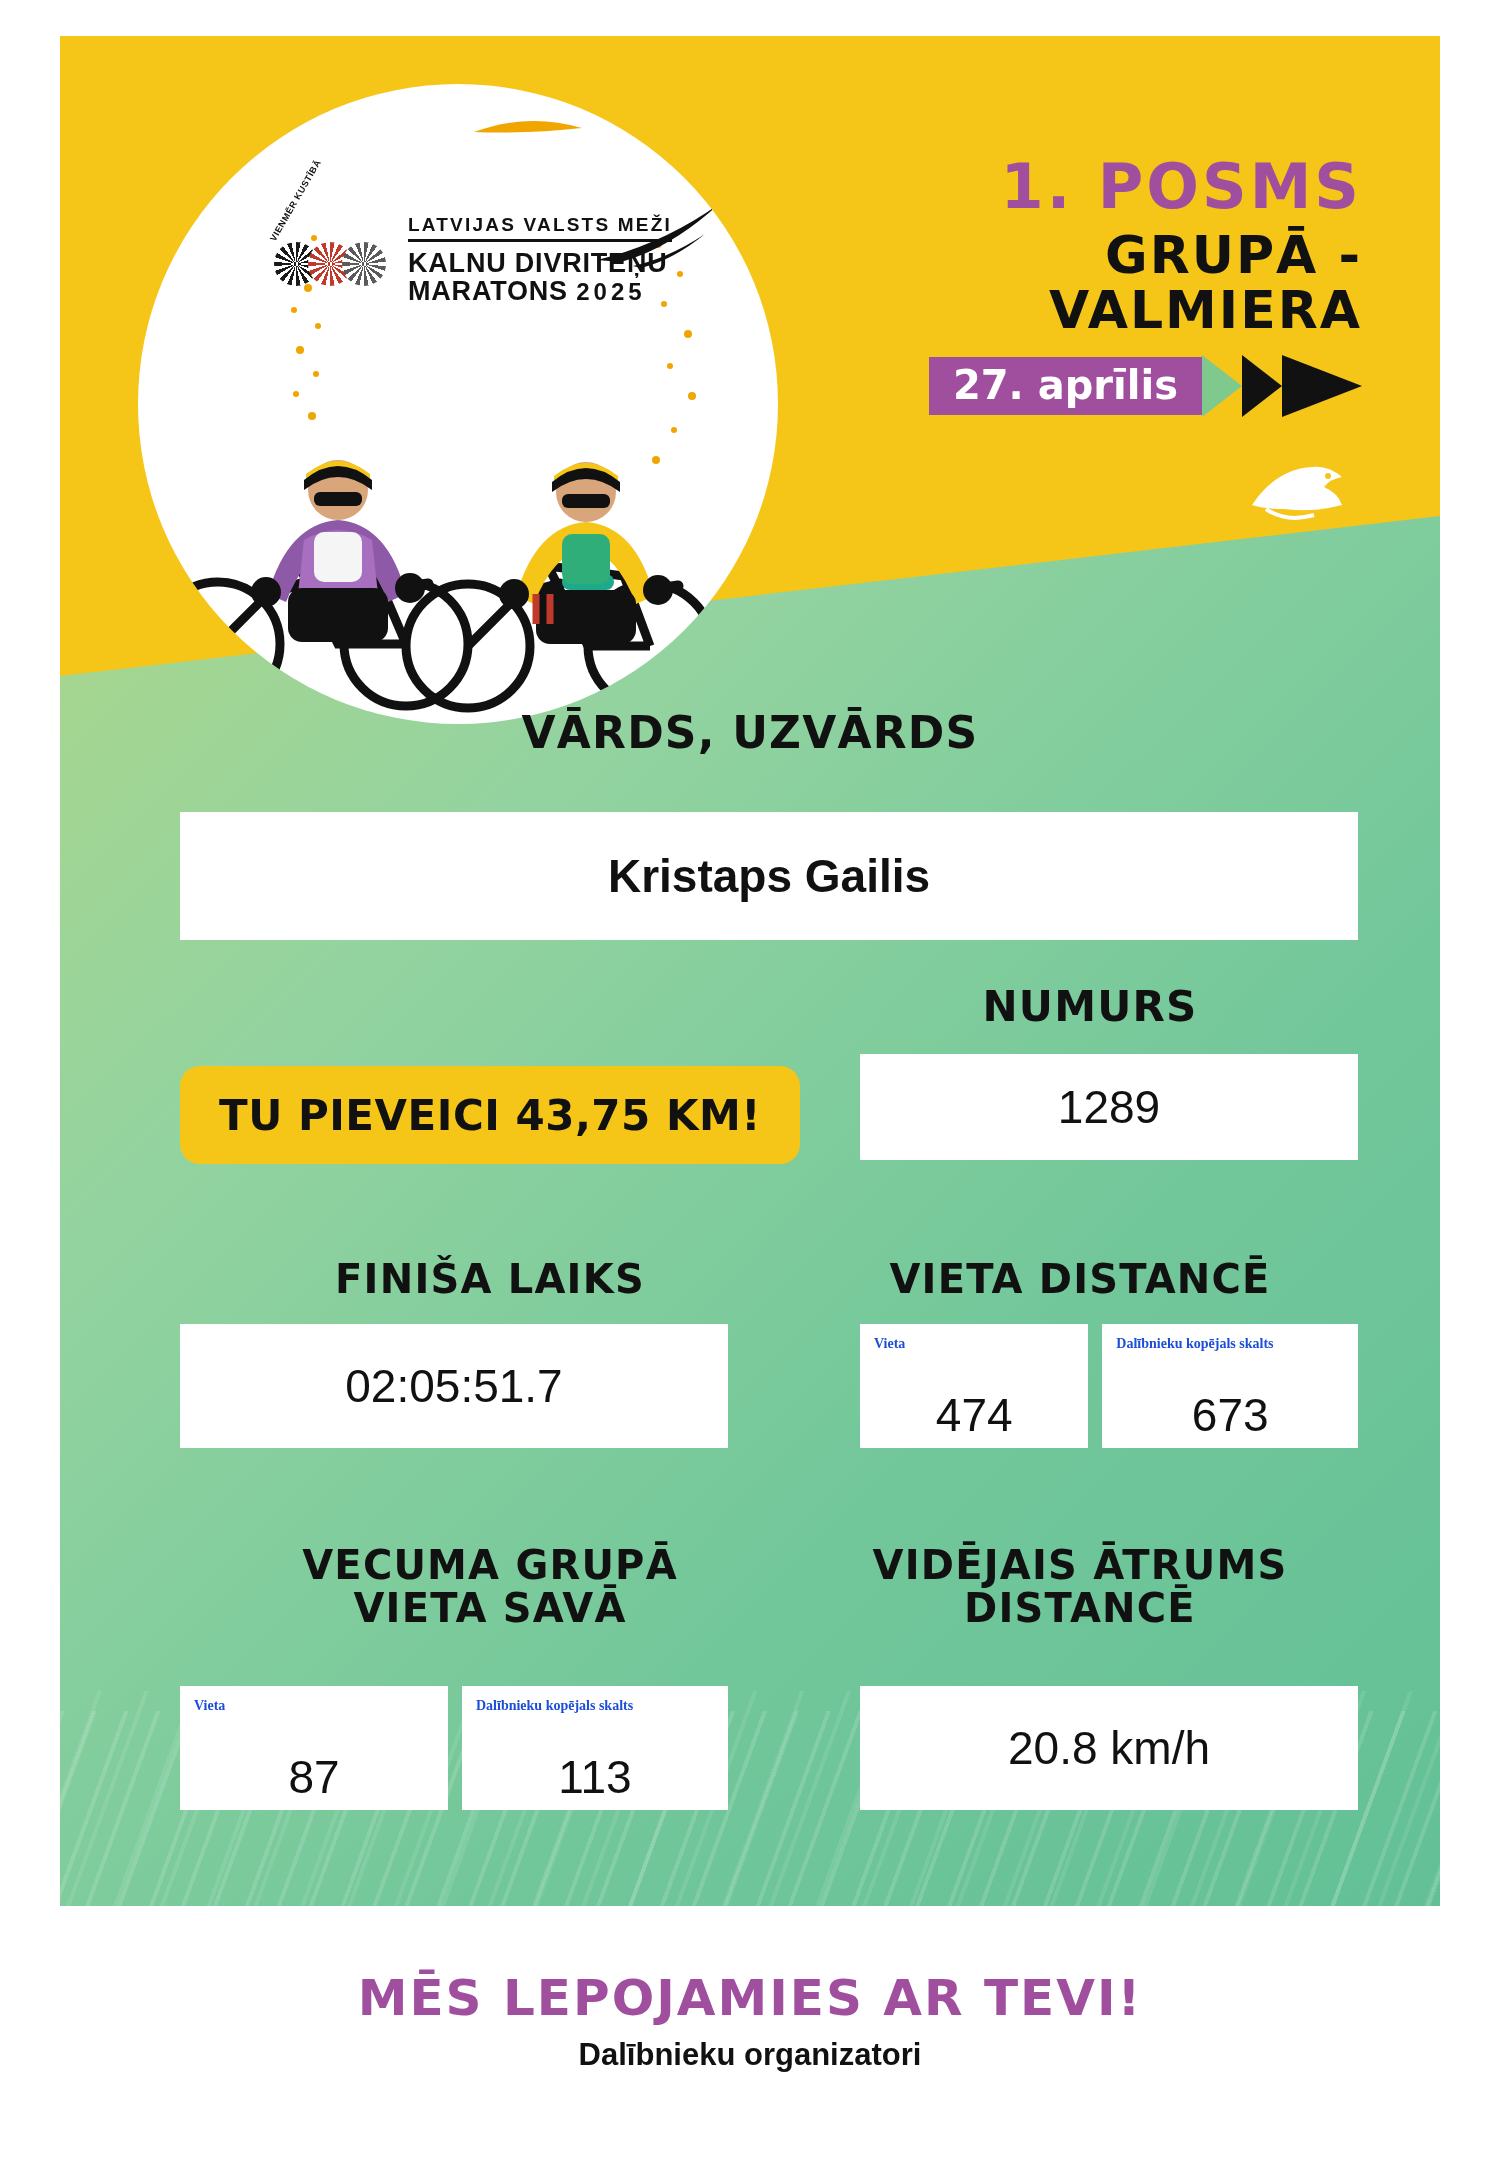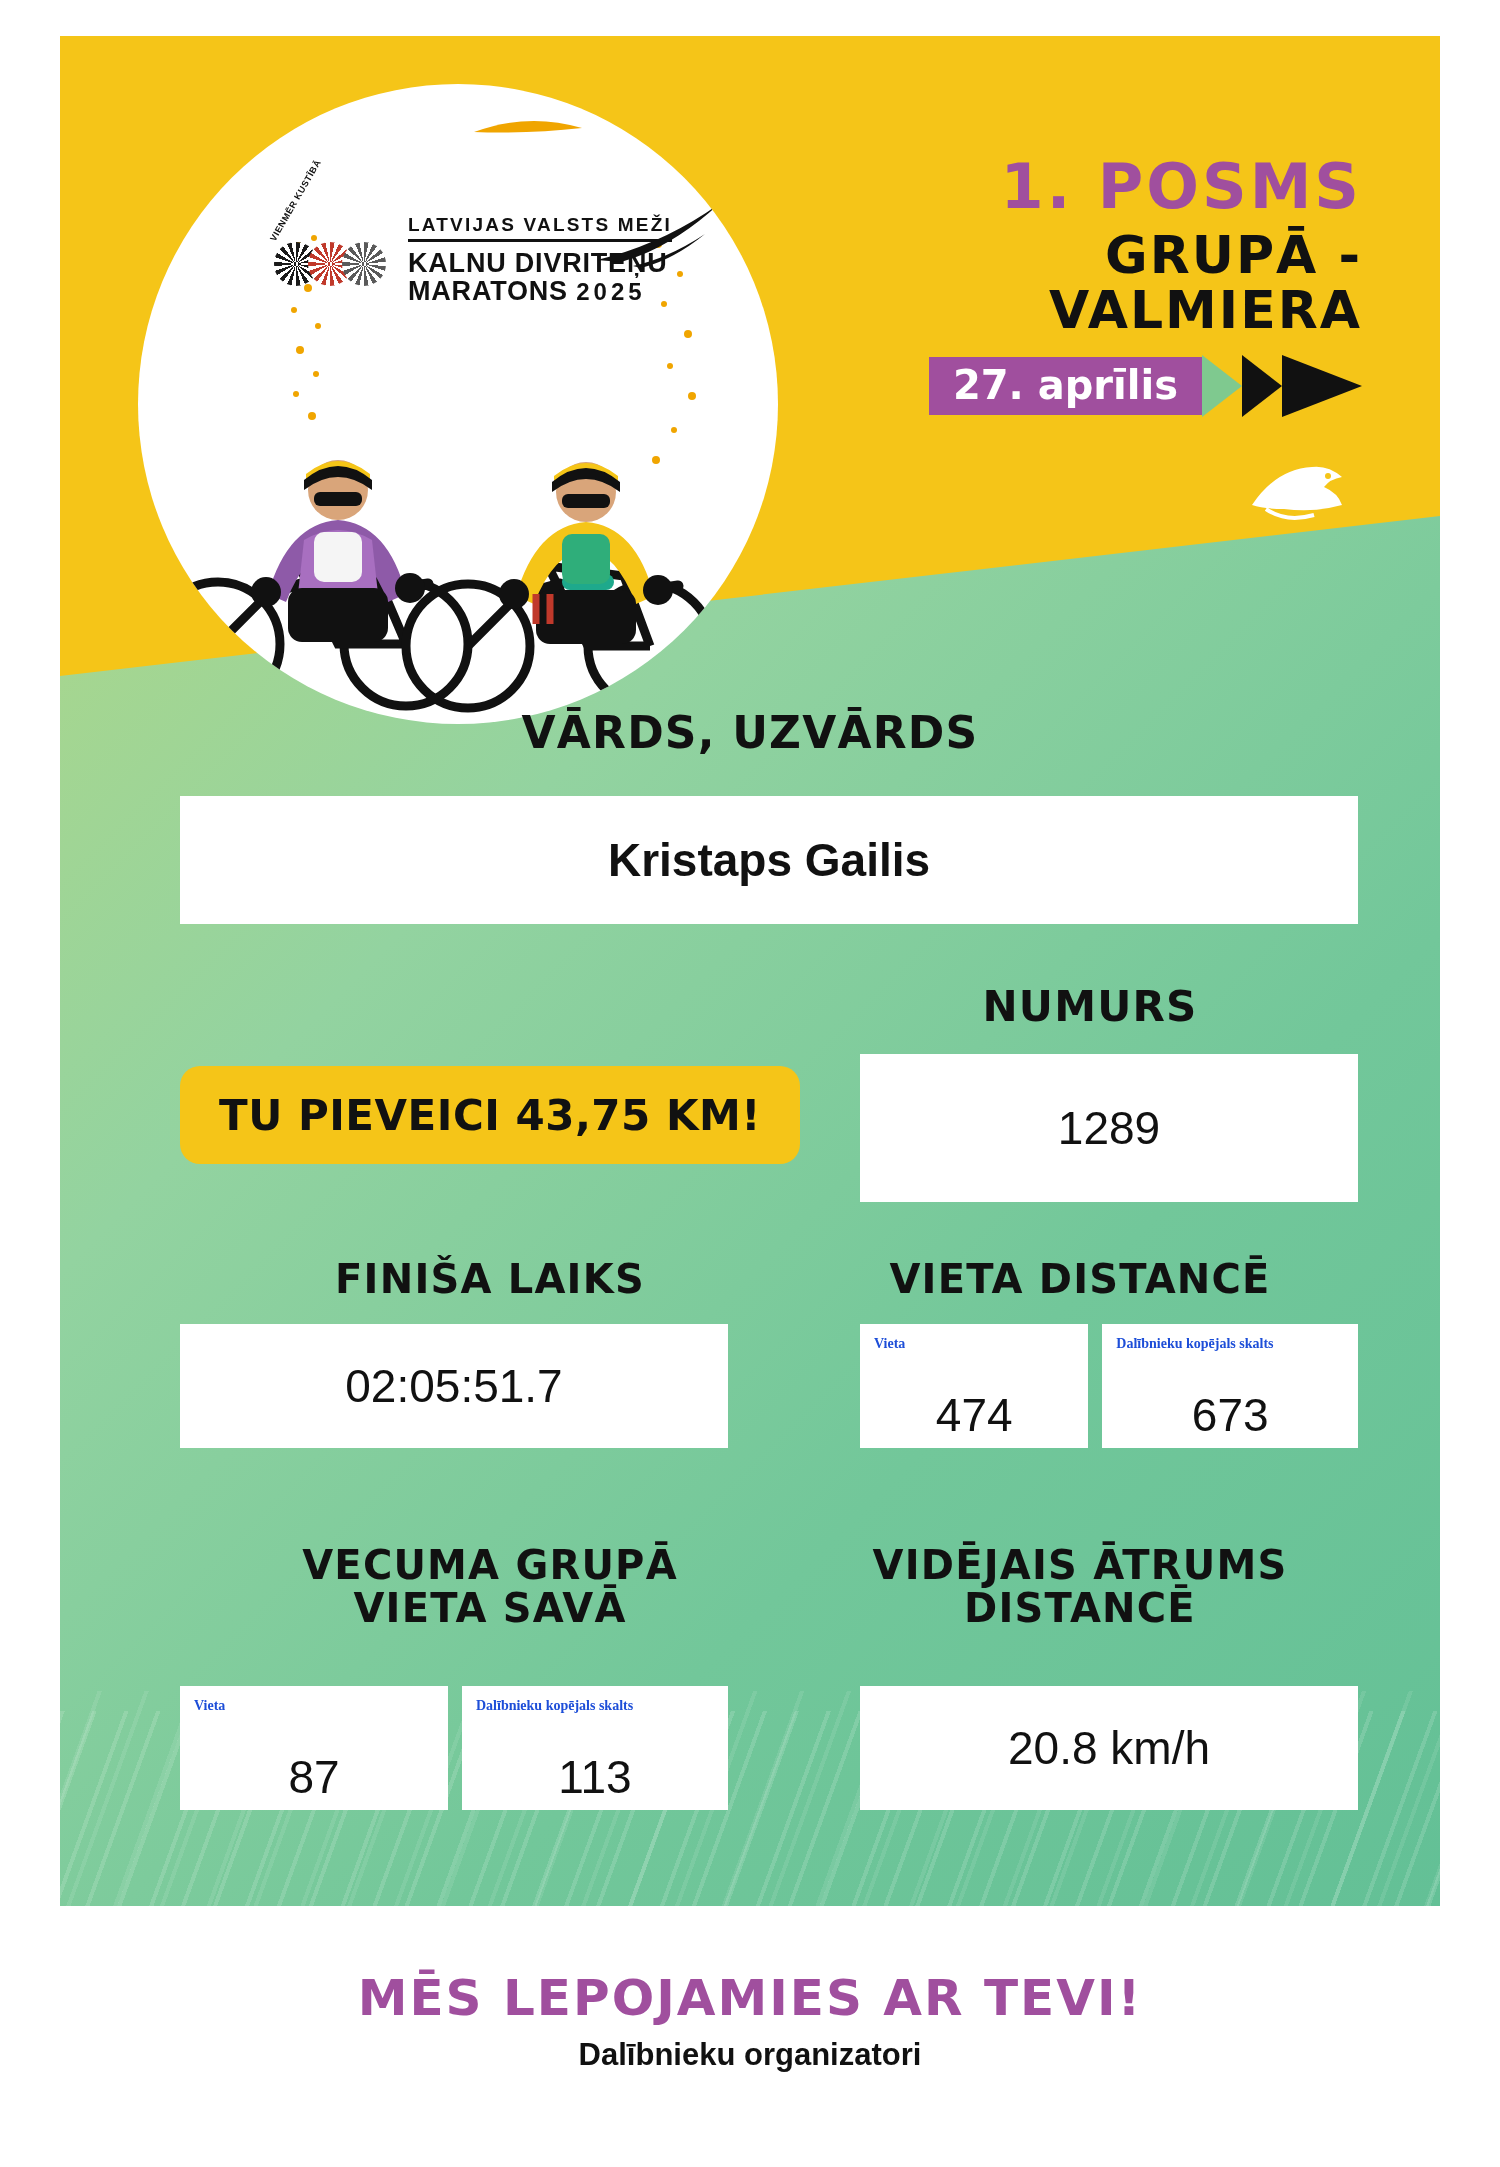--- a/index.html
+++ b/index.html
@@ -477,26 +477,26 @@
         <path d="M10 62 Q34 26 70 24 Q86 22 100 34 Q88 36 82 44 Q96 50 100 62 Q72 70 42 66 Q22 66 10 62 Z" fill="#ffffff"></path>
         <circle cx="86" cy="33" r="3" fill="#f5c518"></circle>
         <path d="M24 66 Q44 80 72 72" stroke="#ffffff" stroke-width="4" fill="none"></path>
       </svg>
     </div>
   </div>
 
   <div class="content">
 
     <div class="lbl" style="left:0;right:0;top:673px;font-size:44px;">VĀRDS, UZVĀRDS</div>
-    <div class="box-white" style="left:120px;top:760px;width:1178px;height:128px;">
+    <div class="box-white" style="left:120px;top:776px;width:1178px;height:128px;">
       <span class="val name-val">Kristaps Gailis</span>
     </div>
 
     <div class="lbl" style="left:800px;right:120px;top:948px;font-size:42px;">NUMURS</div>
-    <div class="box-white" style="left:800px;top:1018px;width:498px;height:148px;">
+    <div class="box-white" style="left:800px;top:1018px;width:498px;height:106px;">
       <span class="val">1289</span>
     </div>
 
     <div class="yellow-banner" style="left:120px;top:1030px;width:620px;height:98px;">TU PIEVEICI 43,75 KM!</div>
 
     <div class="lbl" style="left:120px;width:620px;top:1222px;font-size:40px;">FINIŠA LAIKS</div>
     <div class="box-white" style="left:120px;top:1288px;width:548px;height:124px;">
       <span class="val">02:05:51.7</span>
     </div>
 

